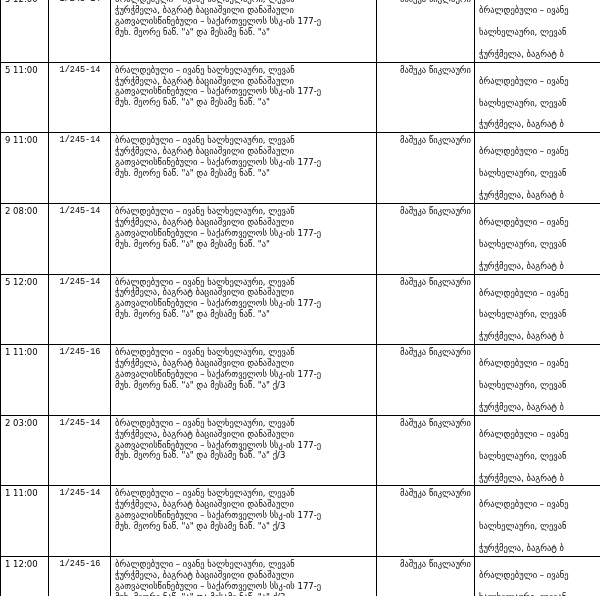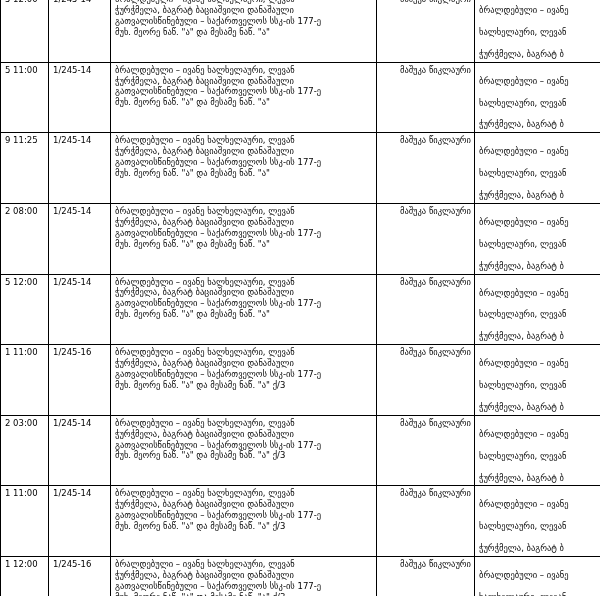--- a/index.html
+++ b/index.html
@@ -43,23 +43,24 @@
   col.c-tail   { width: 126px; }
 
   td.date {
     text-align: left;
     white-space: nowrap;
     font-size: 8.5px;
     padding-left: 2px;
     margin-left: 48px;
   }
   td.code {
-    text-align: left;
+    text-align: center;
     white-space: nowrap;
     font-size: 8.5px;
+    font-family: Liberation Mono, monospace;
   }
   td.desc {
     text-align: left;
   }
   td.status {
     text-align: right;
     white-space: nowrap;
   }
   td.tail {
     text-align: left;
@@ -114,21 +115,21 @@
             <span class="desc-line">მუხ. მეორე ნაწ. "ა" და მესამე ნაწ. "ა"</span>
           </td>
           <td class="status">მაშუკა წიკლაური</td>
           <td class="tail">
             <span class="tail-line">ბრალდებული – ივანე</span>
             <span class="tail-line">ხალხელაური, ლევან</span>
             <span class="tail-line">ჭურჭმელა, ბაგრატ ბ</span>
           </td>
         </tr>
         <tr class="row">
-          <td class="date">9 11:25</td>
+          <td class="date">9 11:00</td>
           <td class="code">1/245-14</td>
           <td class="desc">
             <span class="desc-line">ბრალდებული – ივანე ხალხელაური, ლევან</span>
             <span class="desc-line">ჭურჭმელა, ბაგრატ ბაციაშვილი დანაშაული</span>
             <span class="desc-line">გათვალისწინებული – საქართველოს სსკ-ის 177-ე</span>
             <span class="desc-line">მუხ. მეორე ნაწ. "ა" და მესამე ნაწ. "ა"</span>
           </td>
           <td class="status">მაშუკა წიკლაური</td>
           <td class="tail">
             <span class="tail-line">ბრალდებული – ივანე</span>

